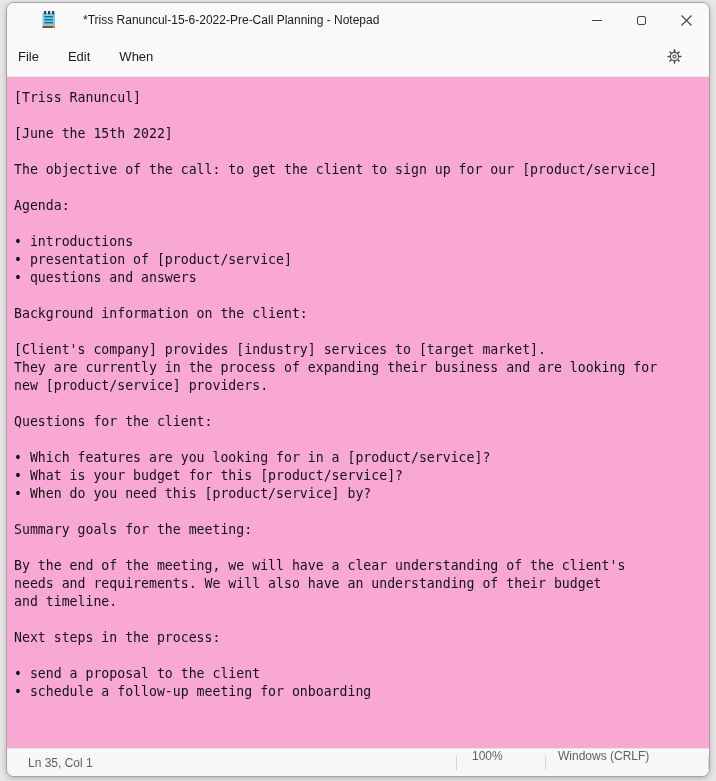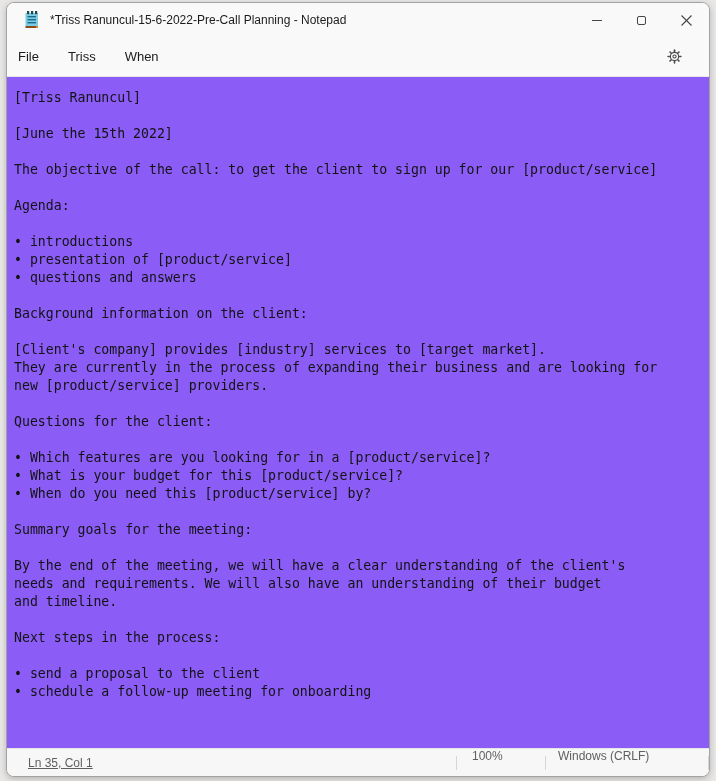--- a/index.html
+++ b/index.html
@@ -21,21 +21,22 @@
     flex-direction: column;
     overflow: hidden;
   }
   
   .titlebar {
     height: 34px;
     flex: 0 0 34px;
     background: #f9f9f9;
     display: flex;
     align-items: center;
-    padding-left: 17px;
+    padding-left: 34px;
+    gap: 16px;
   }
   .app-icon { width: 16px; height: 18px; margin-right: 10px; flex: 0 0 auto; }
   .title-text {
     font-size: 12px;
     color: #1b1b1b;
     white-space: nowrap;
     flex: 1 1 auto;
     overflow: hidden;
   }
   .win-controls { display: flex; height: 100%; flex: 0 0 auto; }
@@ -69,21 +70,21 @@
   }
   .settings-btn {
     margin-left: auto;
     width: 30px; height: 30px;
     display: flex; align-items: center; justify-content: center;
     border: none; background: transparent; border-radius: 5px;
   }
   
   .editor {
     flex: 1 1 auto;
-    background: #8b5cf6;
+    background: #f9a8d4;
     overflow: hidden;
     cursor: text;
   }
   .editor pre {
     font-family: "DejaVu Sans Mono", "Liberation Mono", monospace;
     font-size: 13.2px;
     line-height: 18px;
     color: #131313;
     padding: 12px 8px 0 7px;
     white-space: pre;
@@ -96,21 +97,20 @@
     border-top: 1px solid #e6e6e6;
     display: flex;
     align-items: stretch;
     font-size: 12px;
     color: #5f5f5f;
   }
   .sb-left {
     flex: 1 1 auto;
     display: flex; align-items: center;
     padding-left: 21px;
-    text-decoration: underline;
   }
   .sb-divider {
     width: 1px; height: 14px;
     background: #d6d6d6;
     align-self: center;
     flex: 0 0 auto;
   }
   .sb-cell { display: flex; align-items: flex-start; flex: 0 0 auto; }
   .sb-zoom   { width: 88px;  padding-left: 15px; }
   .sb-crlf   { width: 162px; padding-left: 12px; }
@@ -145,21 +145,21 @@
         <svg class="glyph-close" viewBox="0 0 11 11">
           <line x1="0.5" y1="0.5" x2="10.5" y2="10.5"></line>
           <line x1="10.5" y1="0.5" x2="0.5" y2="10.5"></line>
         </svg>
       </button>
     </div>
   </div>
 
   <div class="menubar">
     <button class="menu-item">File</button>
-    <button class="menu-item">Triss</button>
+    <button class="menu-item">Edit</button>
     <button class="menu-item">When</button>
     <button class="settings-btn">
       <svg width="15" height="15" viewBox="0 0 16 16" fill="none" stroke="#4a4a4a">
         <circle cx="8" cy="8" r="4.4" stroke-width="1.2"></circle>
         <circle cx="8" cy="8" r="1.7" stroke-width="1.1"></circle>
         <g stroke-width="1.7" stroke-linecap="round">
           <line x1="8" y1="1.2" x2="8" y2="2.6"></line>
           <line x1="8" y1="13.4" x2="8" y2="14.8"></line>
           <line x1="1.2" y1="8" x2="2.6" y2="8"></line>
           <line x1="13.4" y1="8" x2="14.8" y2="8"></line>

